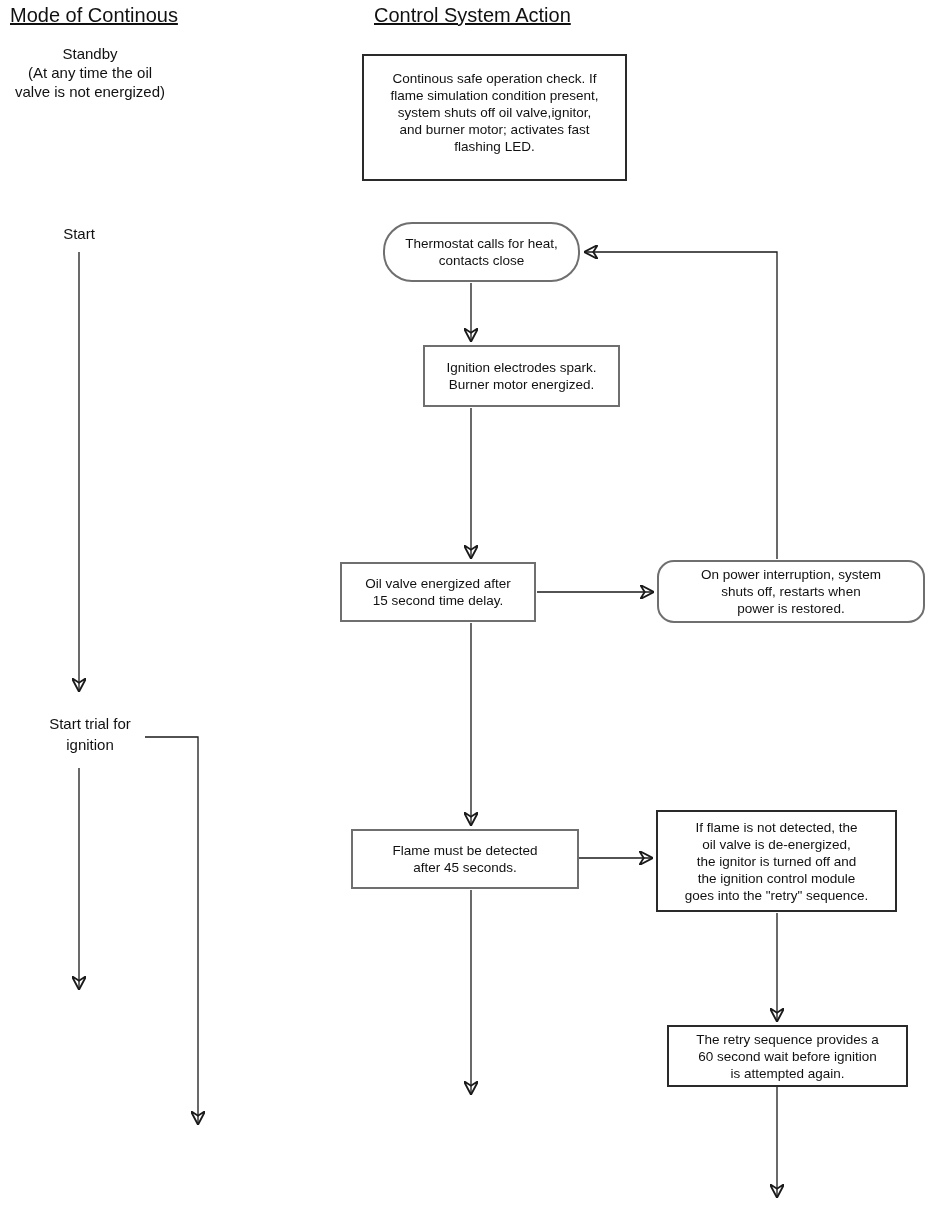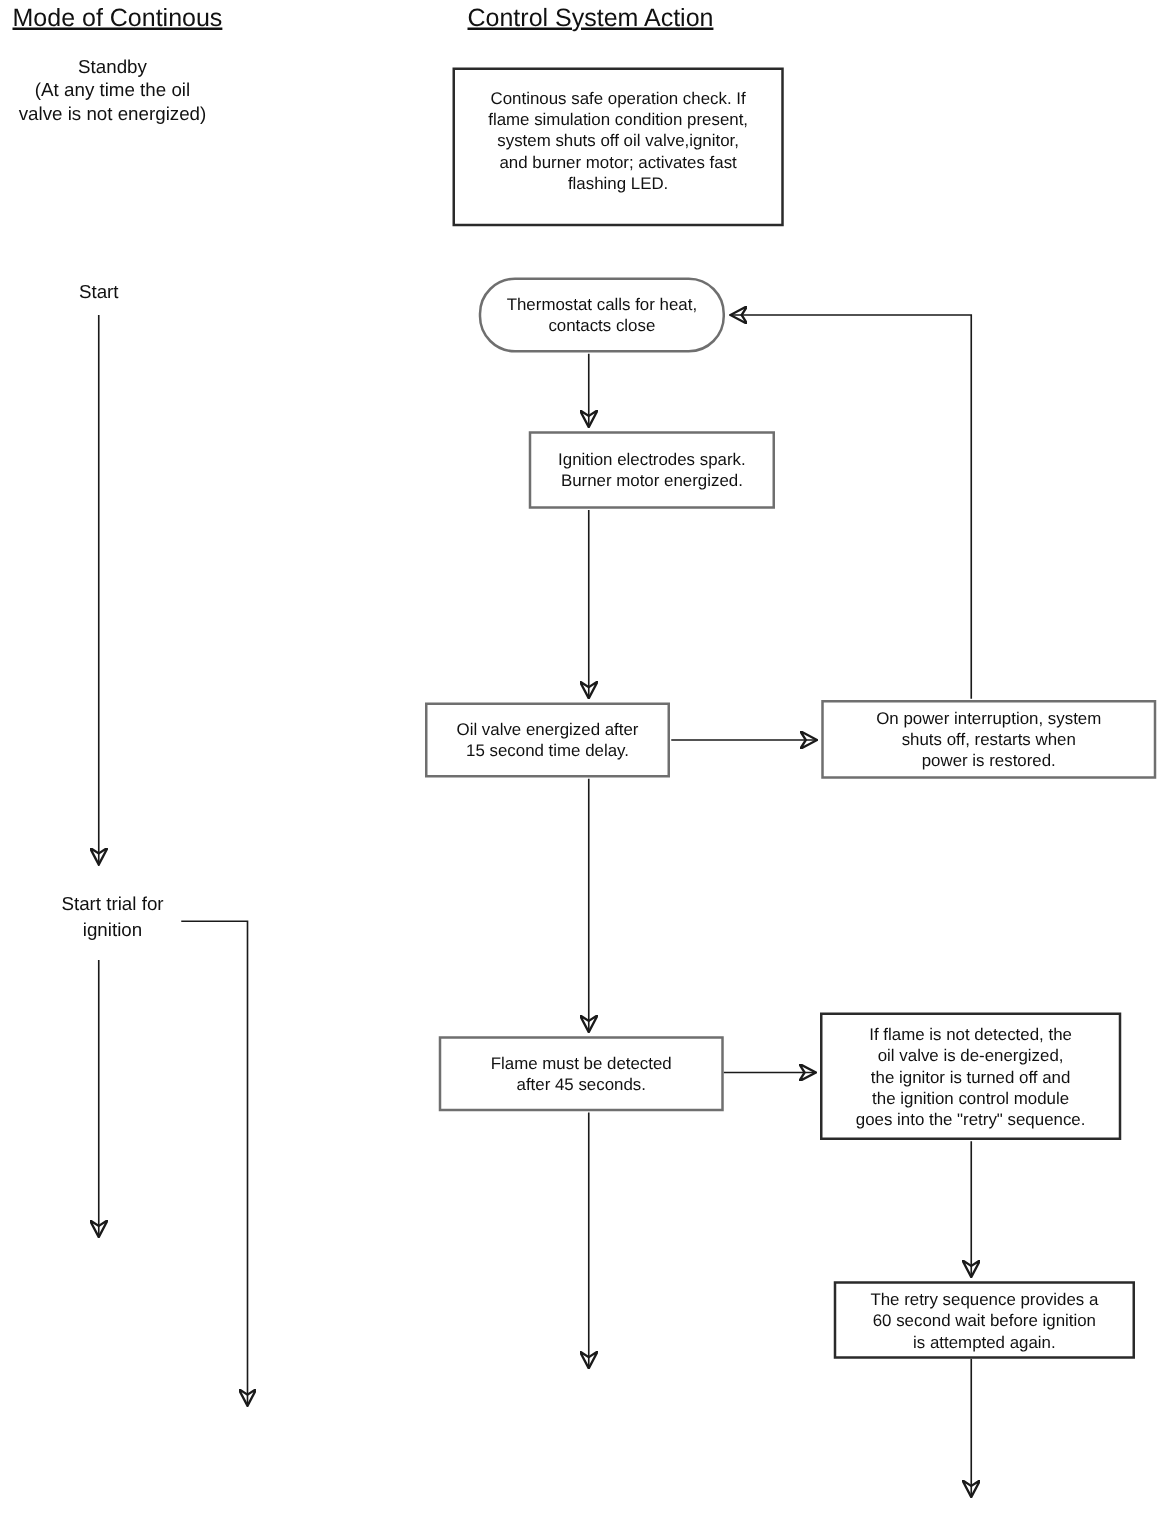--- a/index.html
+++ b/index.html
@@ -101,21 +101,21 @@
 
   <div class="fbox" style="left:383px; top:222px; width:197px; height:60px;border-radius:29px;">Thermostat calls for heat,
 contacts close</div>
 
   <div class="fbox" style="left:383px; top:345px; width:197px; height:62px;margin-left:40px;">Ignition electrodes spark.
 Burner motor energized.</div>
 
   <div class="fbox" style="left:340px; top:562px; width:196px; height:60px;">Oil valve energized after
 15 second time delay.</div>
 
-  <div class="fbox" style="left:657px; top:560px; width:268px; height:63px;">On power interruption, system
+  <div class="fbox" style="left:657px; top:560px; width:268px; height:63px;border-radius:17px;">On power interruption, system
 shuts off, restarts when
 power is restored.</div>
 
   <div class="fbox" style="left:351px; top:829px; width:228px; height:60px;">Flame must be detected
 after 45 seconds.</div>
 
   <div class="fbox darkborder" style="left:656px; top:810px; width:241px; height:102px;">If flame is not detected, the
 oil valve is de-energized,
 the ignitor is turned off and
 the ignition control module

